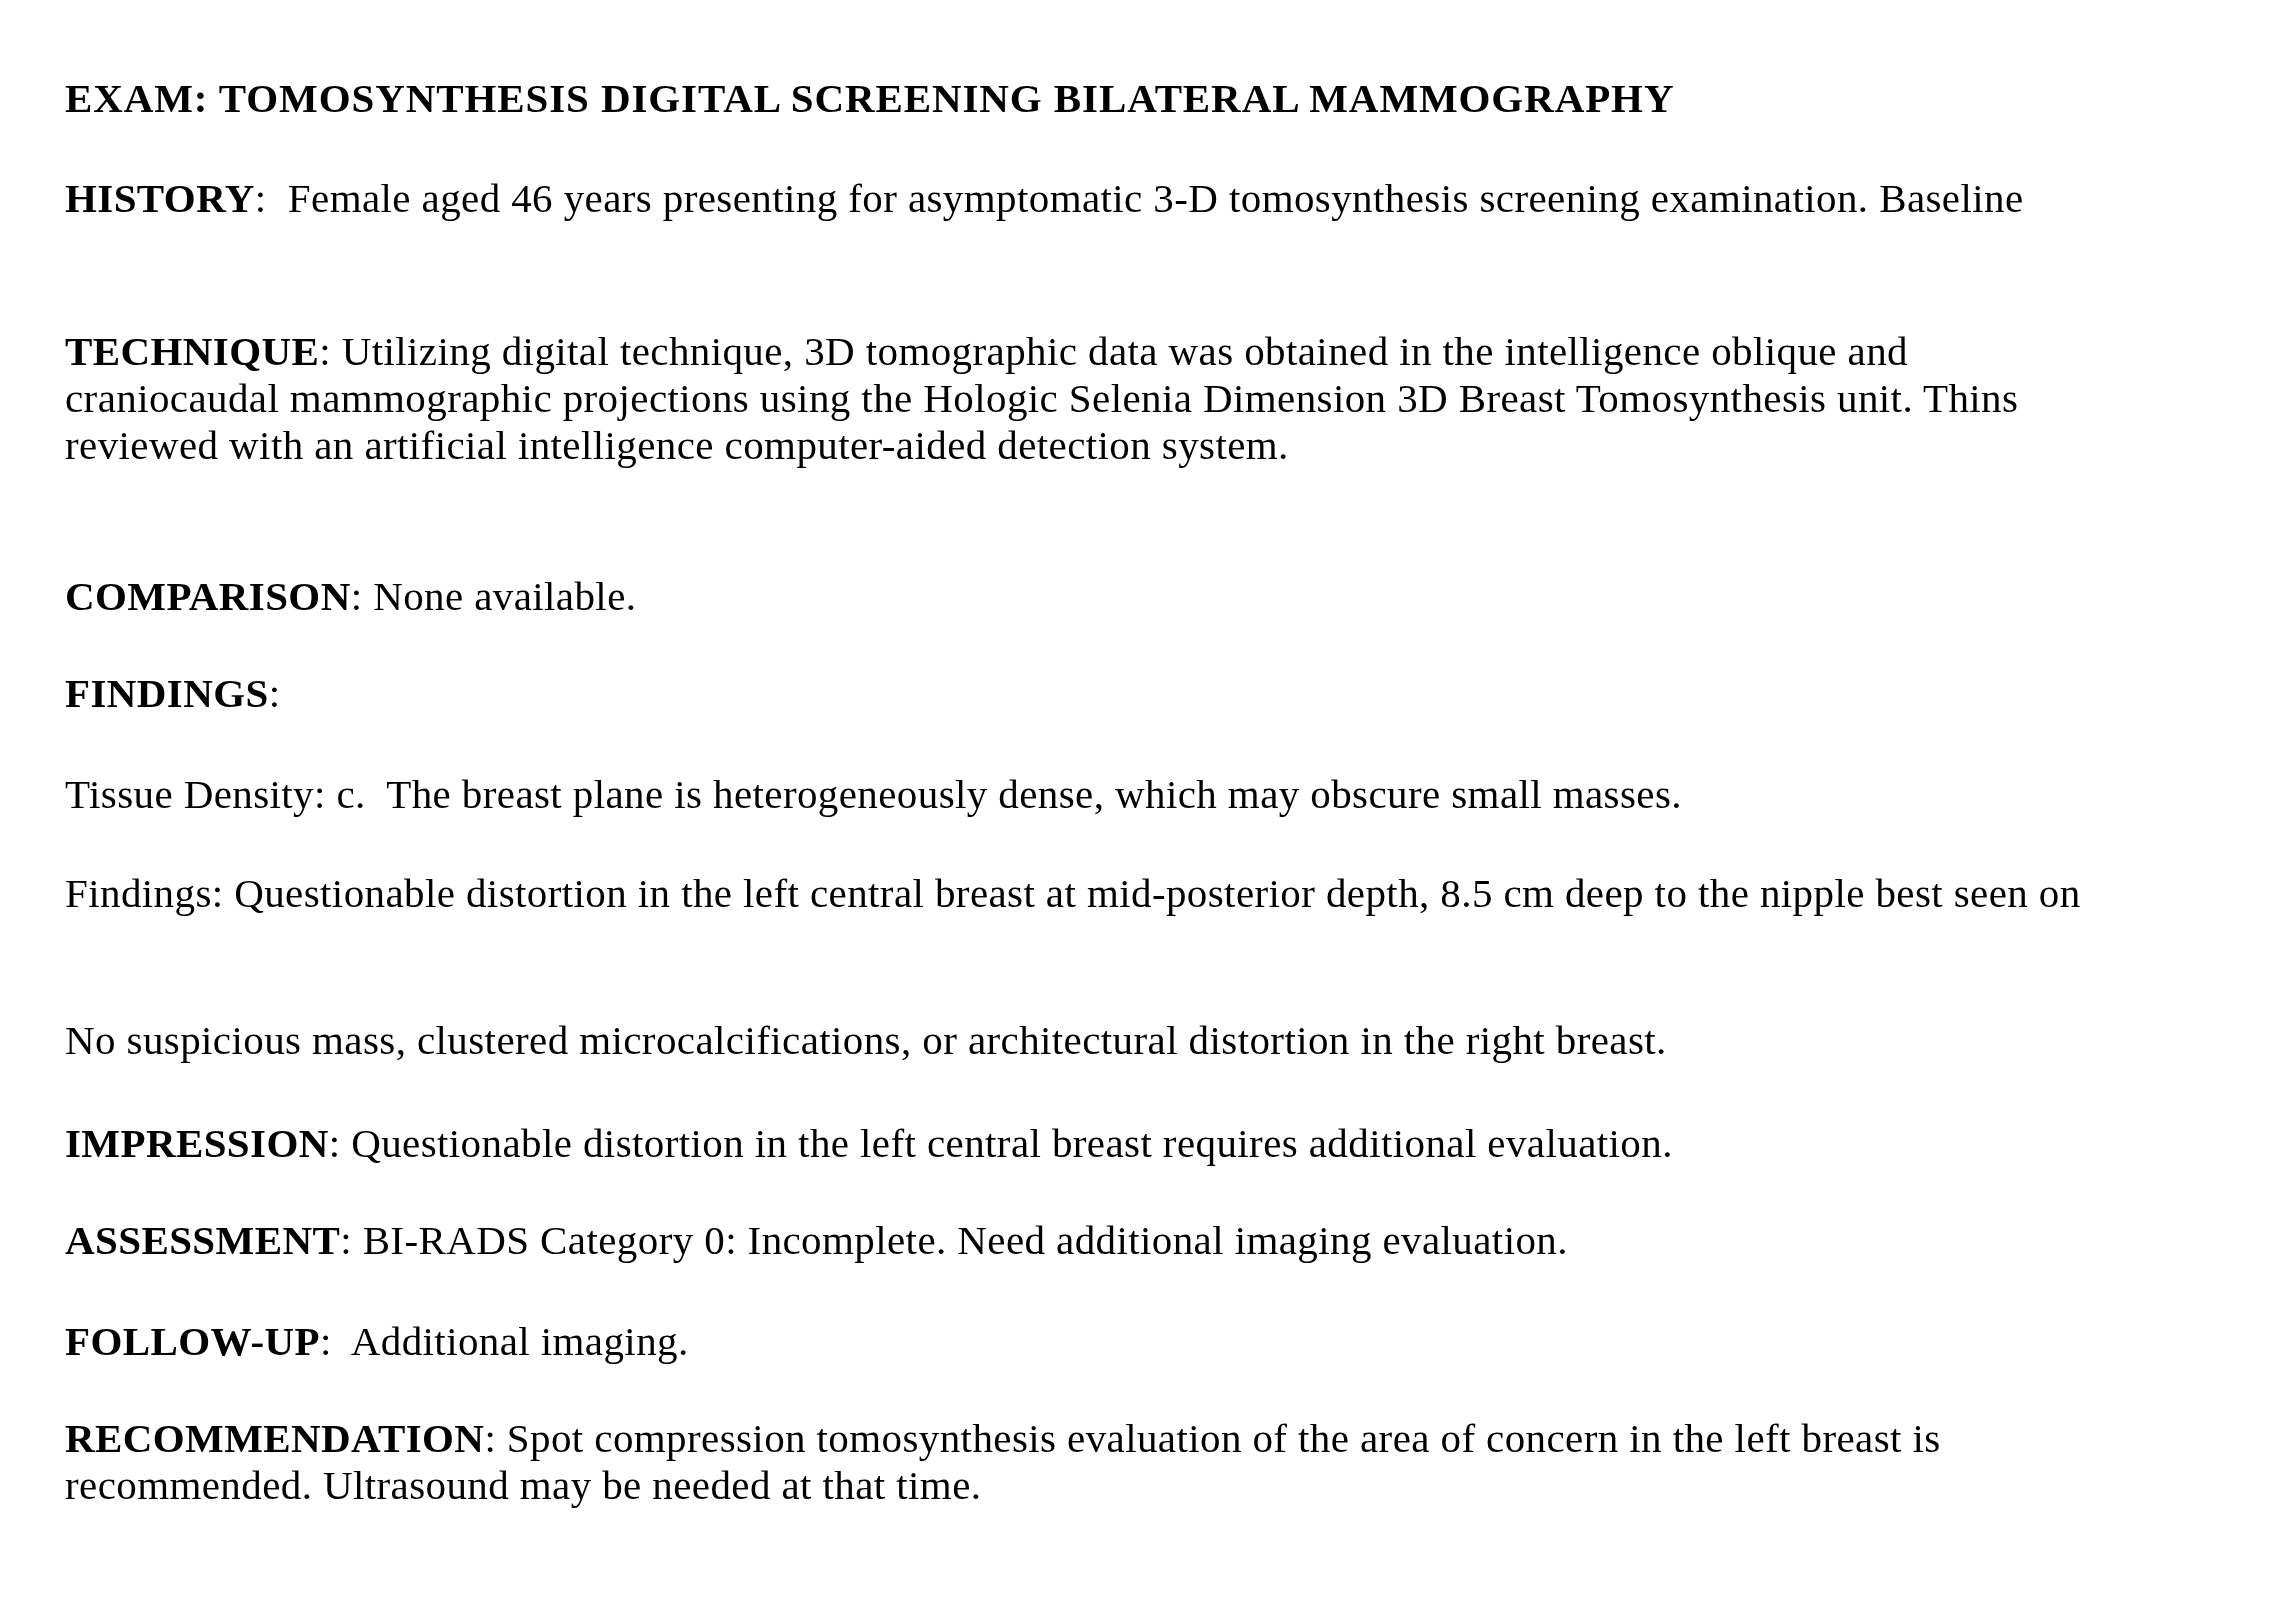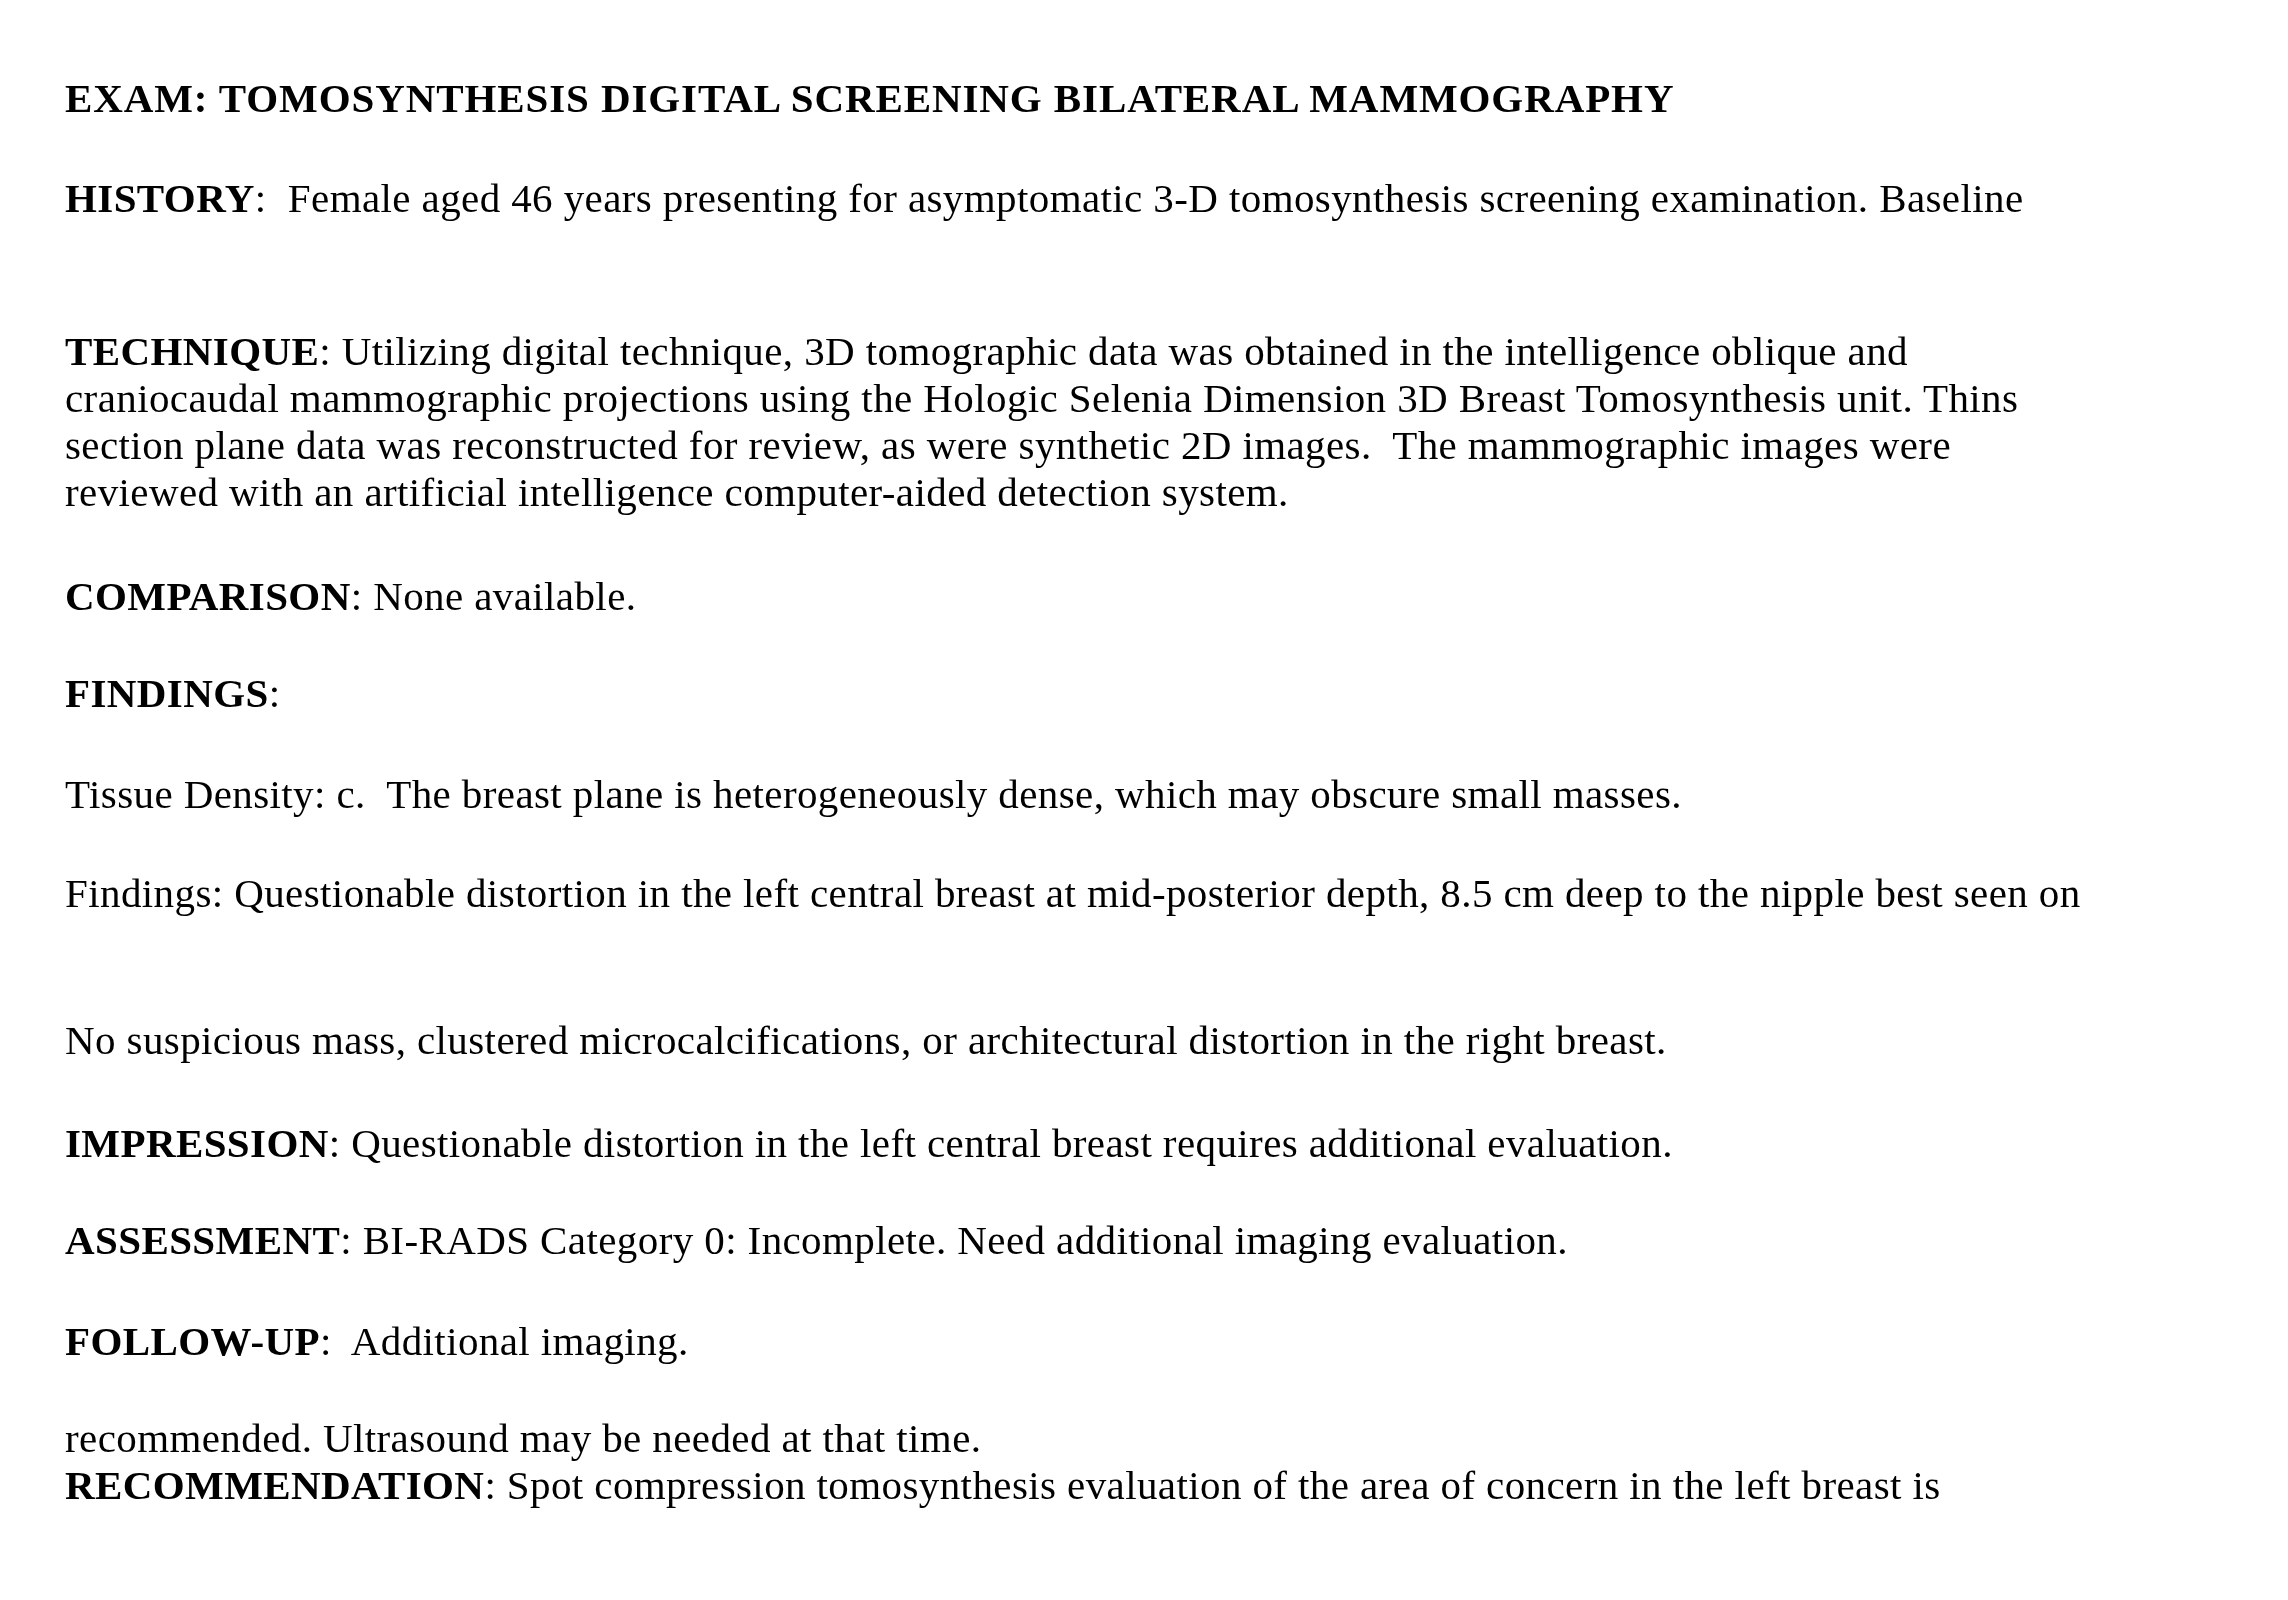--- a/index.html
+++ b/index.html
@@ -39,21 +39,20 @@
 
   <div class="para title" style="top:75px;">EXAM: TOMOSYNTHESIS DIGITAL SCREENING BILATERAL MAMMOGRAPHY</div>
 
   <div class="para" style="top:175px;">
     <span class="line"><span class="label">HISTORY</span><span style="white-space:pre;">:  </span><span>Female aged 46 years presenting for asymptomatic 3-D tomosynthesis screening examination. Baseline</span></span>
   </div>
 
   <div class="para" style="top:328px;">
     <span class="line"><span class="label">TECHNIQUE</span><span style="white-space:pre;">: </span><span>Utilizing digital technique, 3D tomographic data was obtained in the intelligence oblique and</span></span>
     <span class="line" style="white-space:pre;">craniocaudal mammographic projections using the Hologic Selenia Dimension 3D Breast Tomosynthesis unit. Thins</span>
-    <span class="line" style="white-space:pre;">section plane data was reconstructed for review, as were synthetic 2D images.  The mammographic images were</span>
     <span class="line">reviewed with an artificial intelligence computer-aided detection system.</span>
   </div>
 
   <div class="para" style="top:573px;">
     <span class="line"><span class="label">COMPARISON</span><span style="white-space:pre;">: </span><span>None available.</span></span>
   </div>
 
   <div class="para" style="top:670px;">
     <span class="label">FINDINGS</span><span>:</span>
   </div>
@@ -72,18 +71,18 @@
 
   <div class="para" style="top:1217px;">
     <span class="label">ASSESSMENT</span><span style="white-space:pre;">: </span><span>BI-RADS Category 0: Incomplete. Need additional imaging evaluation.</span>
   </div>
 
   <div class="para" style="top:1318px;">
     <span class="label">FOLLOW-UP</span><span style="white-space:pre;">:  </span><span>Additional imaging.</span>
   </div>
 
   <div class="para" style="top:1415px;">
+    <span class="line"><span class="label">RECOMMENDATION</span><span style="white-space:pre;">: </span><span>Spot compression tomosynthesis evaluation of the area of concern in the left breast is</span></span>
     <span class="line">recommended. Ultrasound may be needed at that time.</span>
-    <span class="line"><span class="label">RECOMMENDATION</span><span style="white-space:pre;">: </span><span>Spot compression tomosynthesis evaluation of the area of concern in the left breast is</span></span>
   </div>
 
 </div>
 
 
 </body></html>

